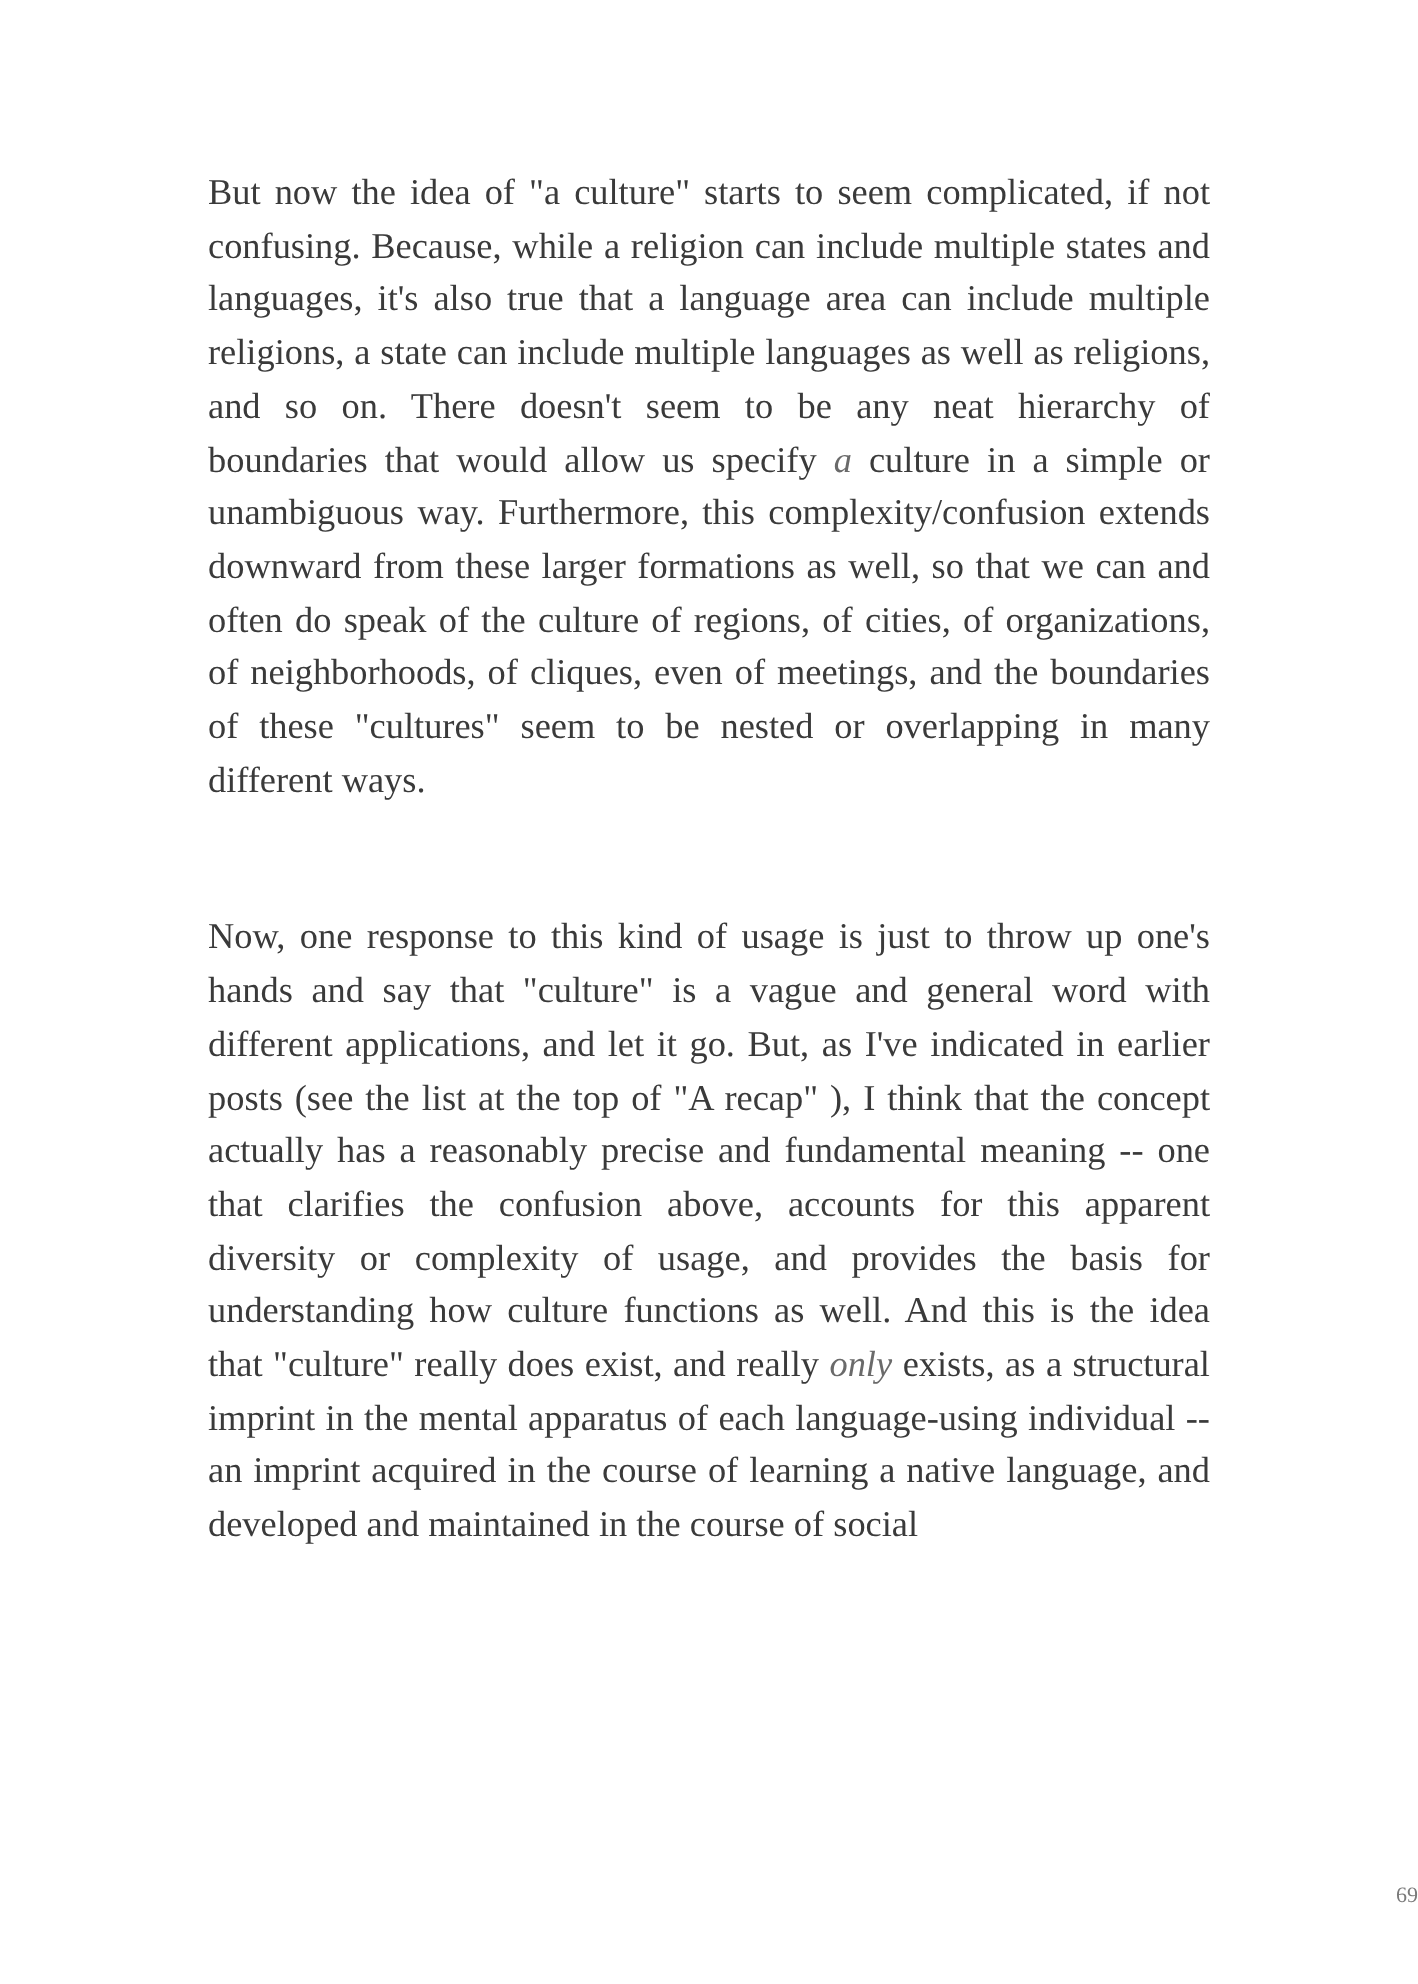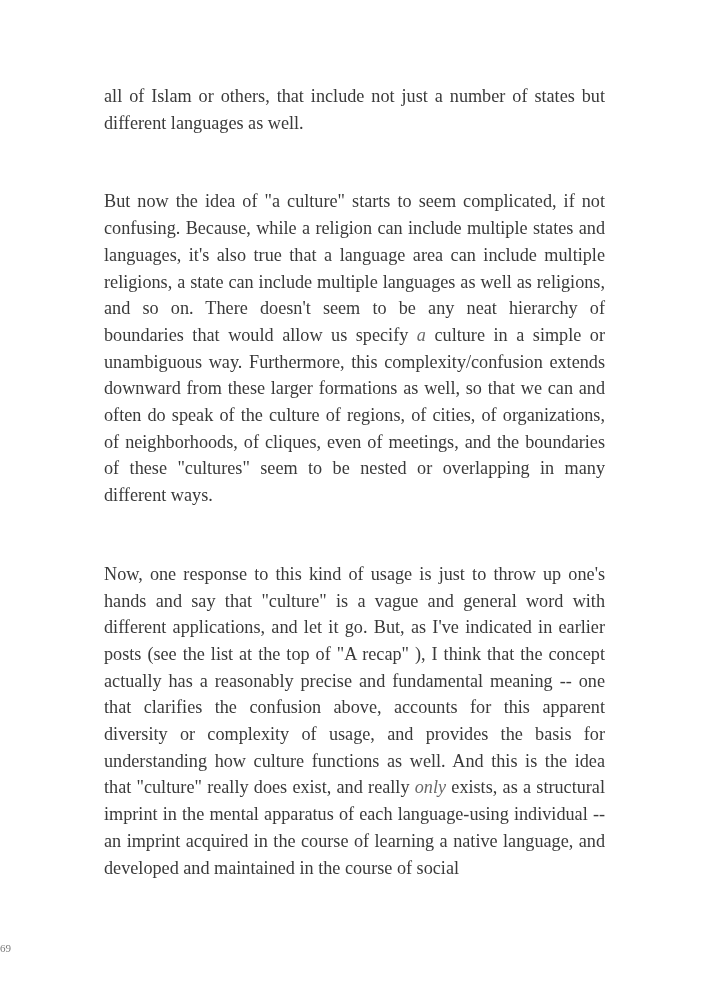--- a/index.html
+++ b/index.html
@@ -33,29 +33,28 @@
     }
     .para em {
       font-style: italic;
       color: #6a6a6a;
     }
     .page-number {
       position: absolute;
       left: 0;
       width: 709px;
       top: 942px;
-      text-align: left;
+      text-align: right;
       font-size: 11px;
       color: #7a7a7a;
     }
   </style>
 </head>
 <body>
 
 <div class="page">
-  <p class="para"><span>all of Islam or others, that include not just a number of states but different languages as well.</span></p>
 
   <p class="para"><span>But now the idea of "a culture" starts to seem complicated, if not confusing. Because, while a religion can include multiple states and languages, it's also true that a language area can include multiple religions, a state can include multiple languages as well as religions, and so on. There doesn't seem to be any neat hierarchy of boundaries that would allow us specify </span><em>a</em><span> culture in a simple or unambiguous way. Furthermore, this complexity/confusion extends downward from these larger formations as well, so that we can and often do speak of the culture of regions, of cities, of organizations, of neighborhoods, of cliques, even of meetings, and the boundaries of these "cultures" seem to be nested or overlapping in many different ways.</span></p>
 
   <p class="para"><span>Now, one response to this kind of usage is just to throw up one's hands and say that "culture" is a vague and general word with different applications, and let it go. But, as I've indicated in earlier posts (see the list at the top of "A recap" ), I think that the concept actually has a reasonably precise and fundamental meaning -- one that clarifies the confusion above, accounts for this apparent diversity or complexity of usage, and provides the basis for understanding how culture functions as well. And this is the idea that "culture" really does exist, and really </span><em>only</em><span> exists, as a structural imprint in the mental apparatus of each language-using individual -- an imprint acquired in the course of learning a native language, and developed and maintained in the course of social</span></p>
 </div>
 
 <div class="page-number">69</div>
 
 </body></html>

